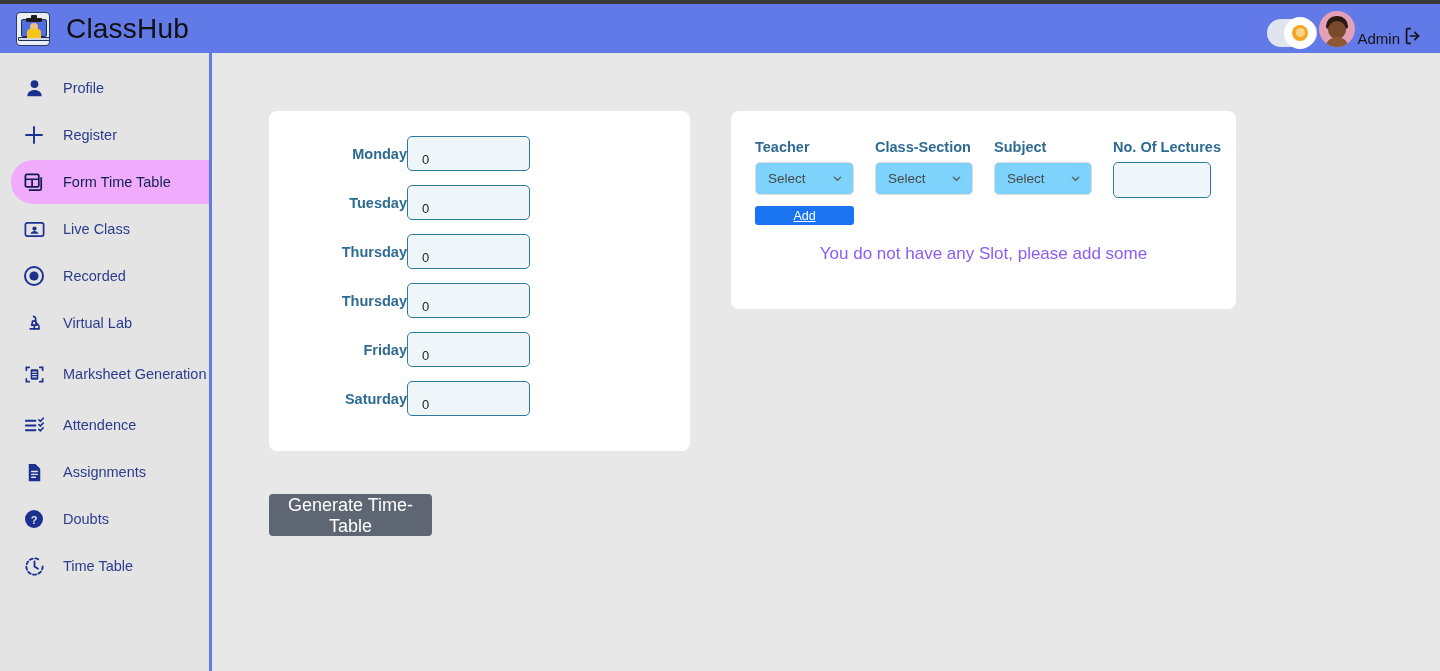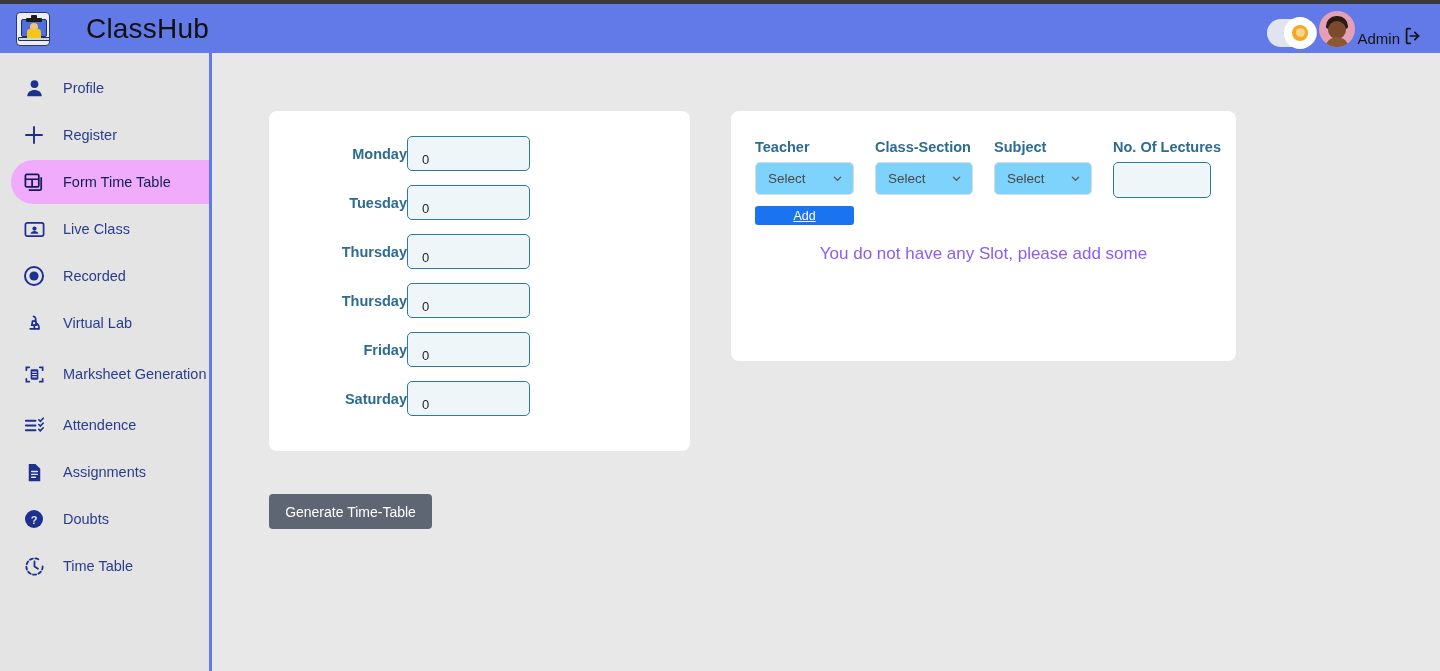--- a/index.html
+++ b/index.html
@@ -21,21 +21,21 @@
     background: #3a3a3a;
   }
 
   
   .header {
     position: absolute; top: 4px; left: 0;
     width: 1440px; height: 49px;
     background: #6279e8;
     display: flex; align-items: center;
   }
-  .brand { display: flex; align-items: center; padding-left: 16px; gap: 20px; }
+  .brand { display: flex; align-items: center; padding-left: 16px; }
   .logo-icon {
     width: 34px; height: 34px; border-radius: 4px;
     background: #e9edf5;
     position: relative; overflow: hidden;
     border: 1px solid #2b3a66;
     flex: none;
   }
   .logo-icon .lap-screen {
     position: absolute; left: 4px; top: 6px; width: 26px; height: 18px;
     background: #4f6fe0; border: 1.5px solid #1f2d5c; border-radius: 2px;
@@ -144,21 +144,21 @@
     background: #e8e8e8;
   }
 
   .card {
     position: absolute; background: #ffffff; border-radius: 8px;
   }
   .card-days {
     left: 57px; top: 58px; width: 421px; height: 340px;
   }
   .card-slots {
-    left: 519px; top: 58px; width: 505px; height: 250px;
+    left: 519px; top: 58px; width: 505px; height: 198px;
   }
 
   
   .day-row {
     position: absolute; display: flex; align-items: center;
   }
   .day-label {
     width: 100px; text-align: right;
     font-size: 14.5px; font-weight: bold; color: #2e6b92;
   }
@@ -211,25 +211,25 @@
     display: flex; align-items: center; justify-content: center; text-decoration: underline;
   }
   .empty-msg {
     position: absolute; top: 133px; left: 0; width: 505px;
     text-align: center;
     font-size: 17px; color: #8b5cf6;
   }
 
   .generate-btn {
     position: absolute; left: 57px; top: 441px;
-    width: 163px; height: 35px;
+    width: 163px; height: 42px;
     background: #5e6673; color: #ffffff;
     border: none; border-radius: 4px;
     font-family: "Liberation Sans", sans-serif;
-    font-size: 14px; cursor: pointer;
+    font-size: 18px; cursor: pointer;
   }
 </style>
 </head>
 <body>
 
 <div id="app">
 
   <div class="top-strip"></div>
 
   <div class="header">

